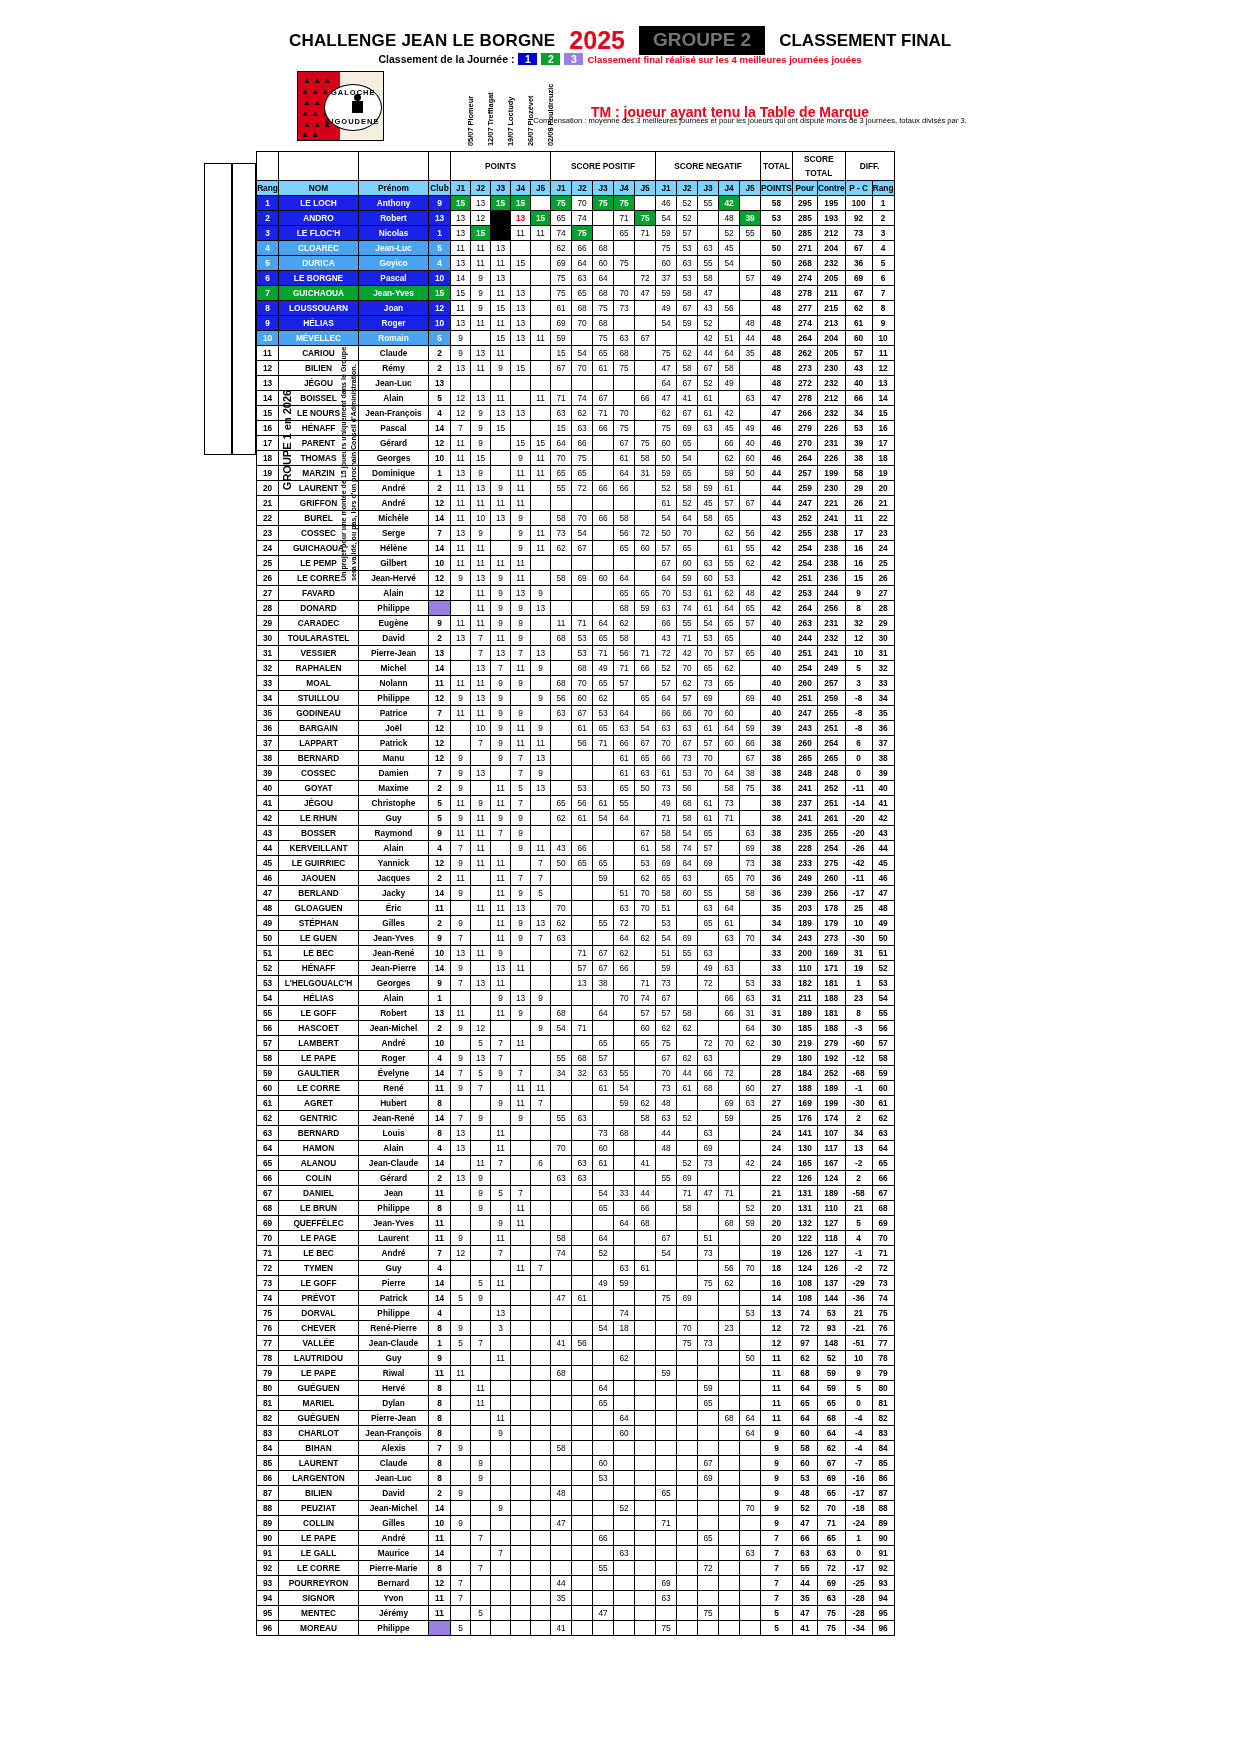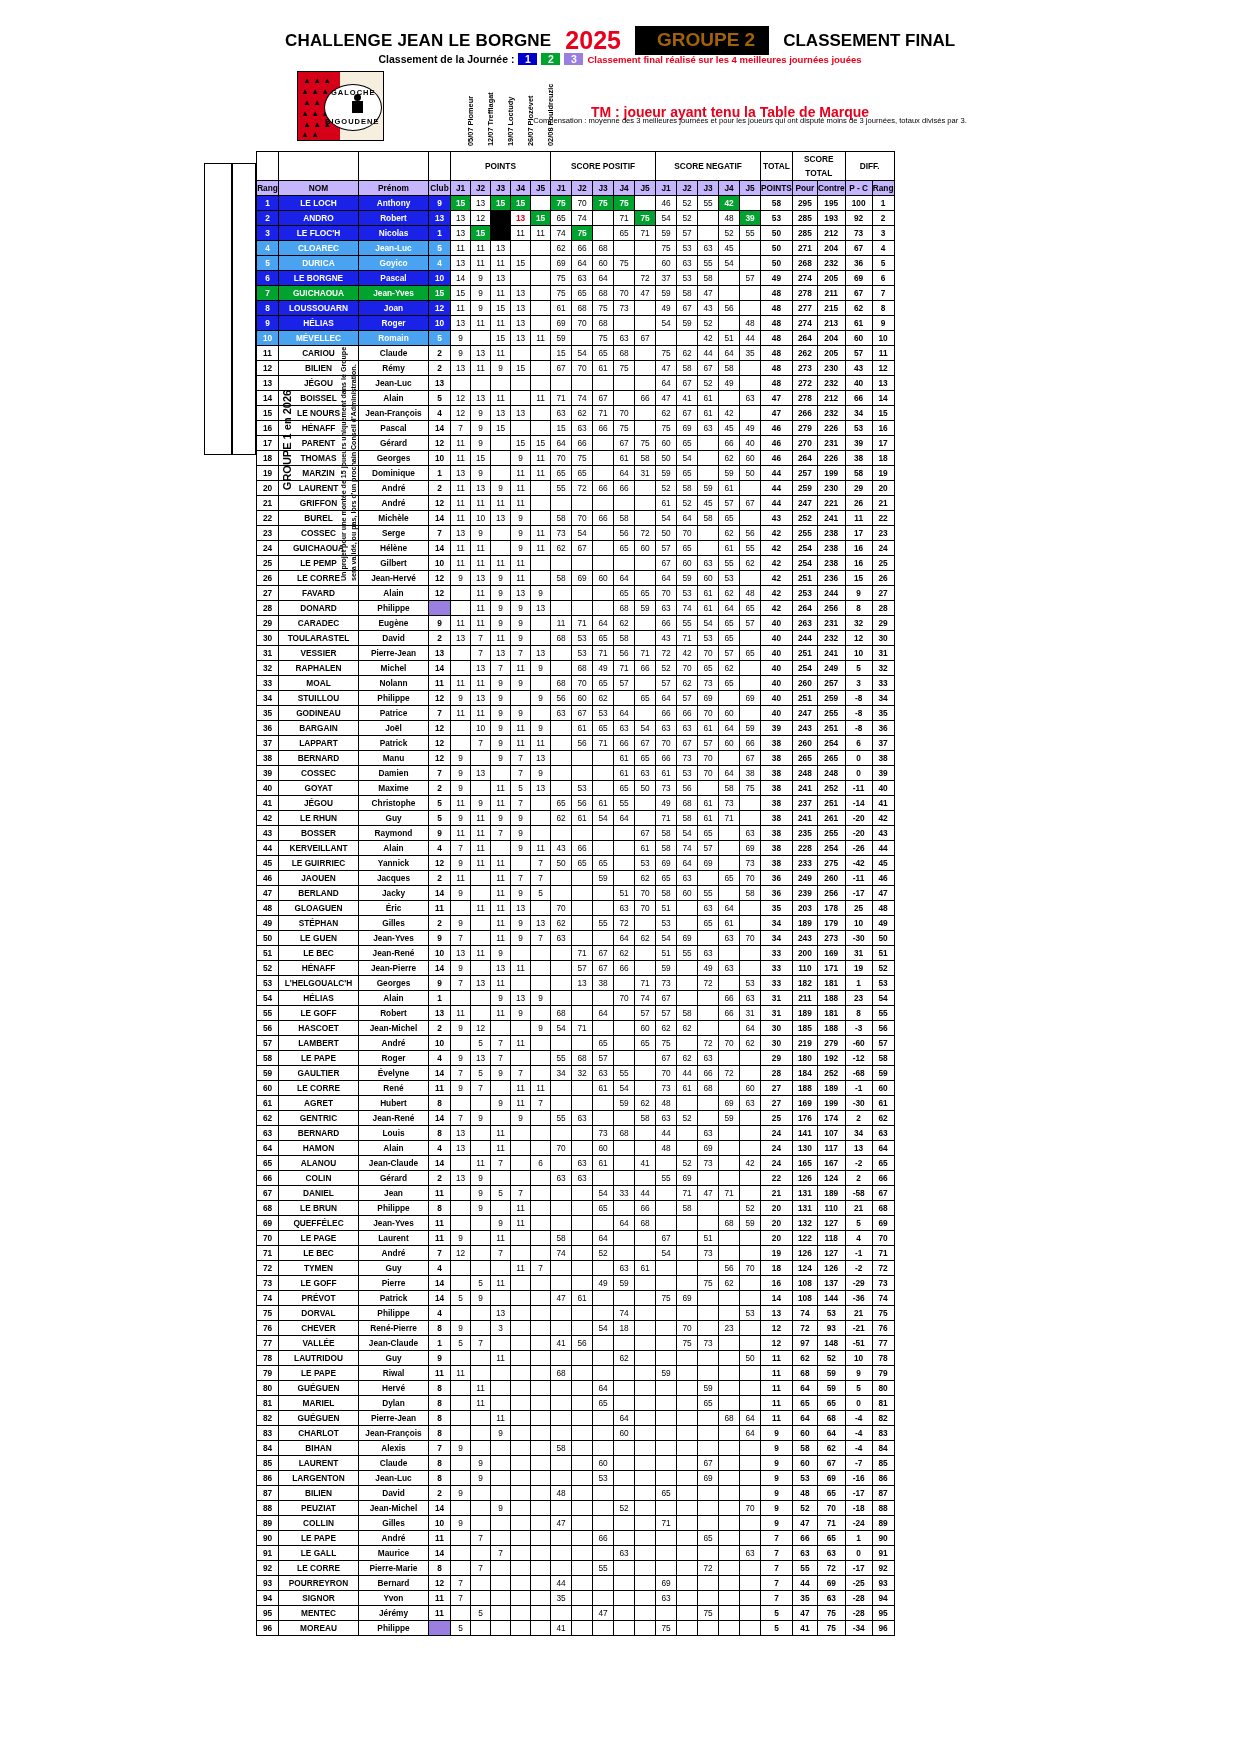--- a/index.html
+++ b/index.html
@@ -4,21 +4,21 @@
 <style>
   html,body{margin:0;padding:0;background:#ffffff;}
   body{width:1240px;font-family:"Liberation Sans",sans-serif;color:#000;}
   .page{position:relative;width:1080px;height:1754px;margin-top:8px;}
 
   
   .hdr{position:absolute;left:0;top:18px;width:1240px;height:40px;}
   .hdr-row{display:flex;align-items:center;justify-content:center;gap:14px;}
   .t-challenge{font-size:17px;font-weight:bold;letter-spacing:.2px;}
   .t-year{font-size:25px;font-weight:bold;color:#e8001c;}
-  .t-groupe{background:#000;color:#a16207;font-size:19px;font-weight:bold;padding:3px 14px 4px 22px;}
+  .t-groupe{background:#000;color:#737373;font-size:19px;font-weight:bold;padding:3px 14px 4px 14px;}
   .t-final{font-size:17px;font-weight:bold;}
 
   .sub{position:absolute;left:0;top:45px;width:1240px;height:20px;}
   .sub-in{display:flex;align-items:center;justify-content:center;gap:4px;}
   .sub-lbl{font-size:10.5px;font-weight:bold;}
   .jbox{display:inline-block;width:19px;text-align:center;font-size:10.5px;font-weight:bold;color:#fff;}
   .j1{background:#0000cc;}
   .j2{background:#00a32e;}
   .j3{background:#9a7fe0;}
   .sub-note{font-size:9.5px;font-weight:bold;color:#e8001c;}
@@ -48,21 +48,21 @@
 
   .g1box{left:204px;top:155px;width:26px;height:290px;}
   .g1box .vtext{font-size:7.1px;line-height:10px;}
   .g2box{left:232px;top:155px;width:22px;height:290px;background:#fff;}
   .g2box .vtext{font-size:11px;}
 
   
   table.main{position:absolute;left:256px;top:143px;border-collapse:collapse;}
   table.main td,table.main th{border:0.6px solid #000;font-size:8.3px;text-align:center;padding:0;height:14px;line-height:14px;box-sizing:border-box;}
   .hdr1 td{font-size:7.4px;font-weight:bold;background:#fff;height:11px;line-height:11px;}
-  .hdr2 td{font-size:7.4px;font-weight:bold;background:#c4b5fd;height:11px;line-height:11px;}
+  .hdr2 td{font-size:7.4px;font-weight:bold;background:#7dd3fc;height:11px;line-height:11px;}
   td.nom{width:80px;font-weight:bold;font-size:8.3px;}
   td.pre{width:70px;font-weight:bold;font-size:8.3px;}
   td.rang{width:22px;font-weight:bold;}
   td.club{width:22px;font-weight:bold;}
   td.j{width:20px;}
   td.sc{width:21px;}
   td.tot{width:28px;font-weight:bold;}
   td.pc{width:25px;font-weight:bold;}
   td.diff{width:27px;font-weight:bold;}
   td.rang2{width:22px;font-weight:bold;}

